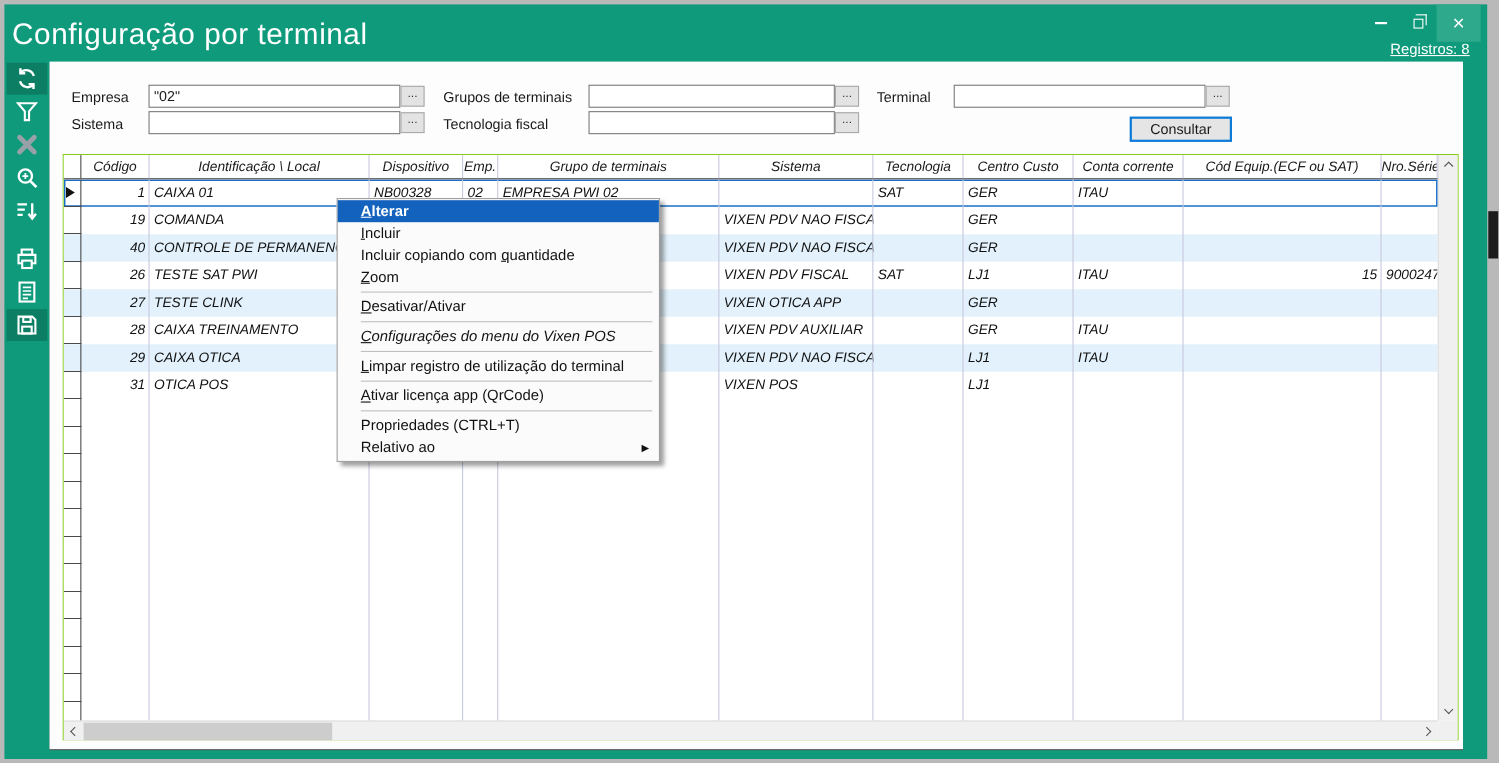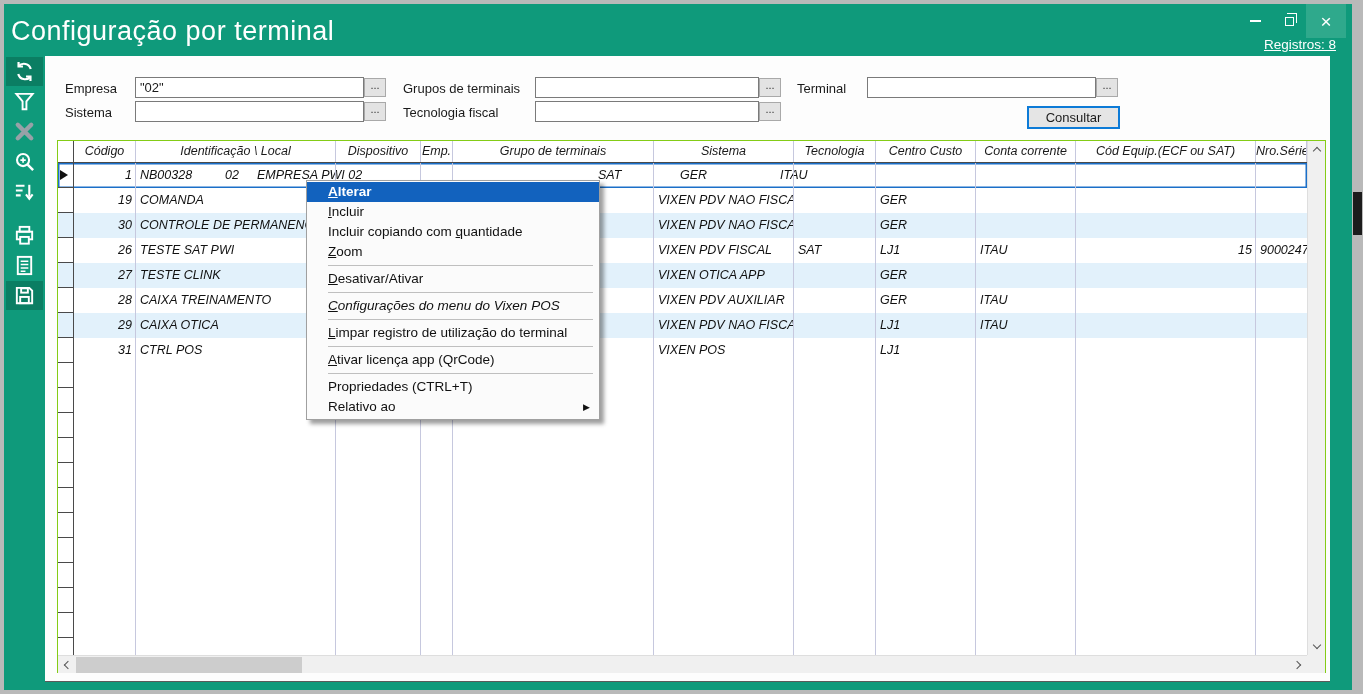--- a/index.html
+++ b/index.html
@@ -234,20 +234,21 @@
             <div class="hcell" style="width: 100px;">Centro Custo</div>
             <div class="hcell" style="width: 100px;">Conta corrente</div>
             <div class="hcell" style="width: 180px;">Cód Equip.(ECF ou SAT)</div>
             <div class="hcell" style="width: 51px;">Nro.Série (</div>
           </div>
         <div class="grid-body">
             <div class="selticks"></div>
             <div class="grow selected" style="top: 0px;">
               <div class="cell" style="width: 16px; padding: 0px;"><span class="tri"></span></div>
               <div class="cell" style="width: 62px; text-align: right;">1</div>
+              <div class="cell" style="width: 200px; text-align: left;">CAIXA 01</div>
               <div class="cell" style="width: 85px; text-align: left;">NB00328</div>
               <div class="cell" style="width: 32px; text-align: left;">02</div>
               <div class="cell" style="width: 201px; text-align: left;">EMPRESA PWI 02</div>
               <div class="cell" style="width: 140px; text-align: left;"></div>
               <div class="cell" style="width: 82px; text-align: left;">SAT</div>
               <div class="cell" style="width: 100px; text-align: left;">GER</div>
               <div class="cell" style="width: 100px; text-align: left;">ITAU</div>
               <div class="cell" style="width: 180px; text-align: right;"></div>
               <div class="cell" style="width: 51px; text-align: left;"></div>
             </div>
@@ -260,21 +261,21 @@
               <div class="cell" style="width: 201px; text-align: left;"></div>
               <div class="cell" style="width: 140px; text-align: left;">VIXEN PDV NAO FISCAL</div>
               <div class="cell" style="width: 82px; text-align: left;"></div>
               <div class="cell" style="width: 100px; text-align: left;">GER</div>
               <div class="cell" style="width: 100px; text-align: left;"></div>
               <div class="cell" style="width: 180px; text-align: right;"></div>
               <div class="cell" style="width: 51px; text-align: left;"></div>
             </div>
             <div class="grow striped" style="top: 50px;">
               <div class="cell" style="width: 16px; padding: 0px;"></div>
-              <div class="cell" style="width: 62px; text-align: right;">30</div>
+              <div class="cell" style="width: 62px; text-align: right;">40</div>
               <div class="cell" style="width: 200px; text-align: left;">CONTROLE DE PERMANENCIA</div>
               <div class="cell" style="width: 85px; text-align: left;"></div>
               <div class="cell" style="width: 32px; text-align: left;"></div>
               <div class="cell" style="width: 201px; text-align: left;"></div>
               <div class="cell" style="width: 140px; text-align: left;">VIXEN PDV NAO FISCAL</div>
               <div class="cell" style="width: 82px; text-align: left;"></div>
               <div class="cell" style="width: 100px; text-align: left;">GER</div>
               <div class="cell" style="width: 100px; text-align: left;"></div>
               <div class="cell" style="width: 180px; text-align: right;"></div>
               <div class="cell" style="width: 51px; text-align: left;"></div>
@@ -331,21 +332,21 @@
               <div class="cell" style="width: 140px; text-align: left;">VIXEN PDV NAO FISCAL</div>
               <div class="cell" style="width: 82px; text-align: left;"></div>
               <div class="cell" style="width: 100px; text-align: left;">LJ1</div>
               <div class="cell" style="width: 100px; text-align: left;">ITAU</div>
               <div class="cell" style="width: 180px; text-align: right;"></div>
               <div class="cell" style="width: 51px; text-align: left;"></div>
             </div>
             <div class="grow" style="top: 175px;">
               <div class="cell" style="width: 16px; padding: 0px;"></div>
               <div class="cell" style="width: 62px; text-align: right;">31</div>
-              <div class="cell" style="width: 200px; text-align: left;">CTRL POS</div>
+              <div class="cell" style="width: 200px; text-align: left;">OTICA POS</div>
               <div class="cell" style="width: 85px; text-align: left;"></div>
               <div class="cell" style="width: 32px; text-align: left;"></div>
               <div class="cell" style="width: 201px; text-align: left;"></div>
               <div class="cell" style="width: 140px; text-align: left;">VIXEN POS</div>
               <div class="cell" style="width: 82px; text-align: left;"></div>
               <div class="cell" style="width: 100px; text-align: left;">LJ1</div>
               <div class="cell" style="width: 100px; text-align: left;"></div>
               <div class="cell" style="width: 180px; text-align: right;"></div>
               <div class="cell" style="width: 51px; text-align: left;"></div>
             </div>

